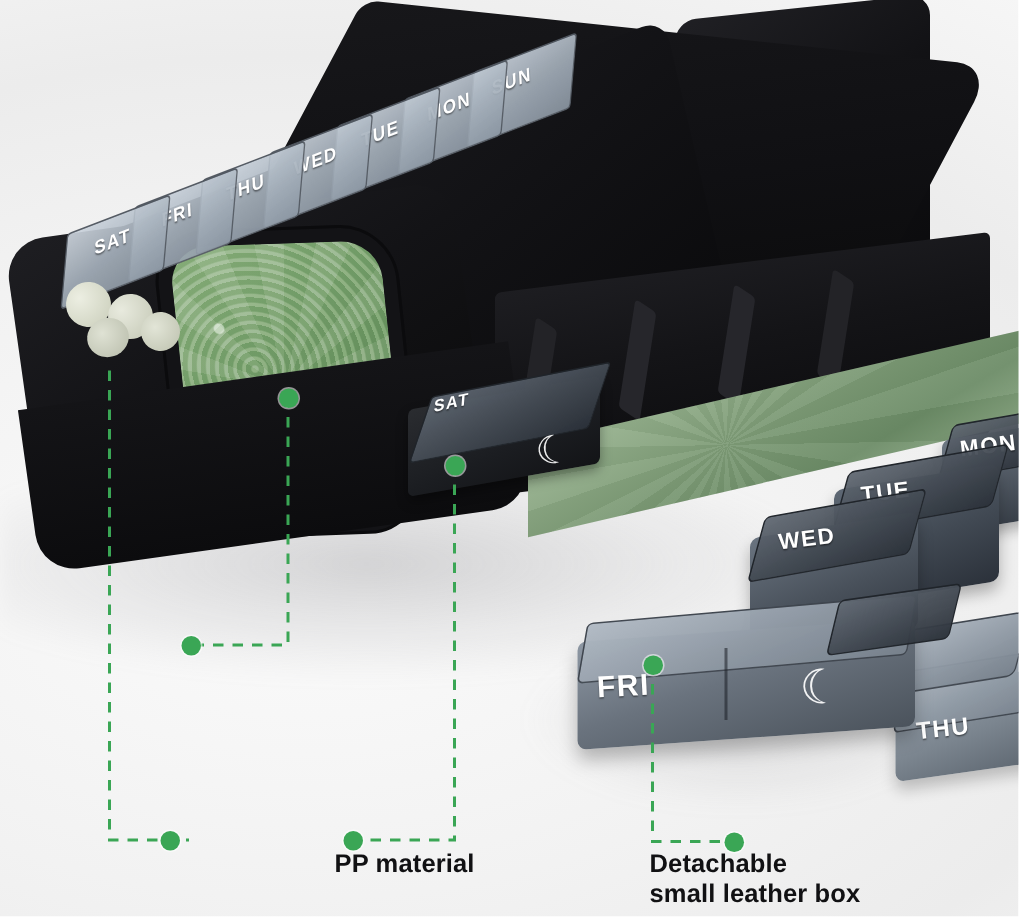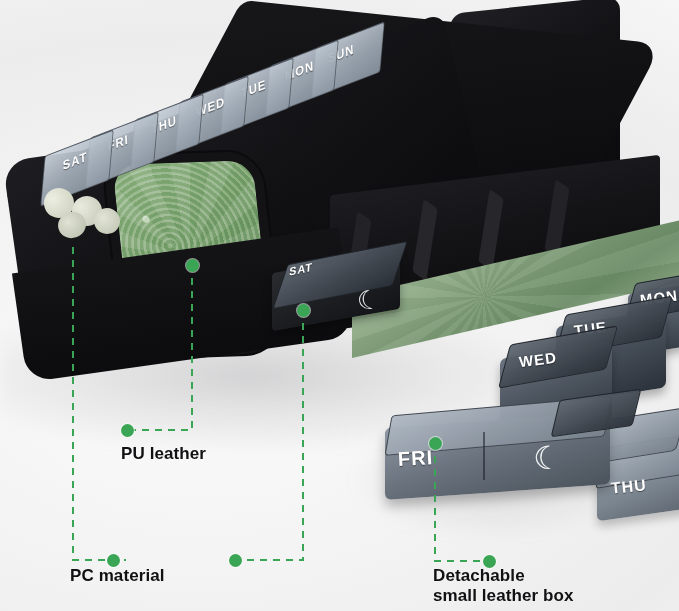--- a/index.html
+++ b/index.html
@@ -213,27 +213,26 @@
         <path d="M73,247 L73,560 L126,560"></path>
 
         <path d="M303,310 L303,560 L240,560"></path>
 
         <path d="M435,443 L435,561 L489,561"></path>
       </g>
     </svg>
 
     <div class="dot" style="left:186px;top:259px;"></div>
     <div class="dot" style="left:121px;top:424px;"></div>
-    <div class="lbl" style="left:121px;top:444px;">PU leather</div>
 
     <div class="dot" style="left:107px;top:554px;"></div>
-    <div class="lbl" style="left:70px;top:566px;">PC material</div>
 
     <div class="dot" style="left:297px;top:304px;"></div>
     <div class="dot" style="left:229px;top:554px;"></div>
+    <div class="lbl" style="left:223px;top:566px;">PP material</div>
 
     <div class="dot" style="left:429px;top:437px;"></div>
     <div class="dot" style="left:483px;top:555px;"></div>
     <div class="lbl two" style="left:433px;top:566px;width:230px;">
       <span>Detachable</span><br>
       <span>small leather box</span>
     </div>
   </div>
 
 </div>

